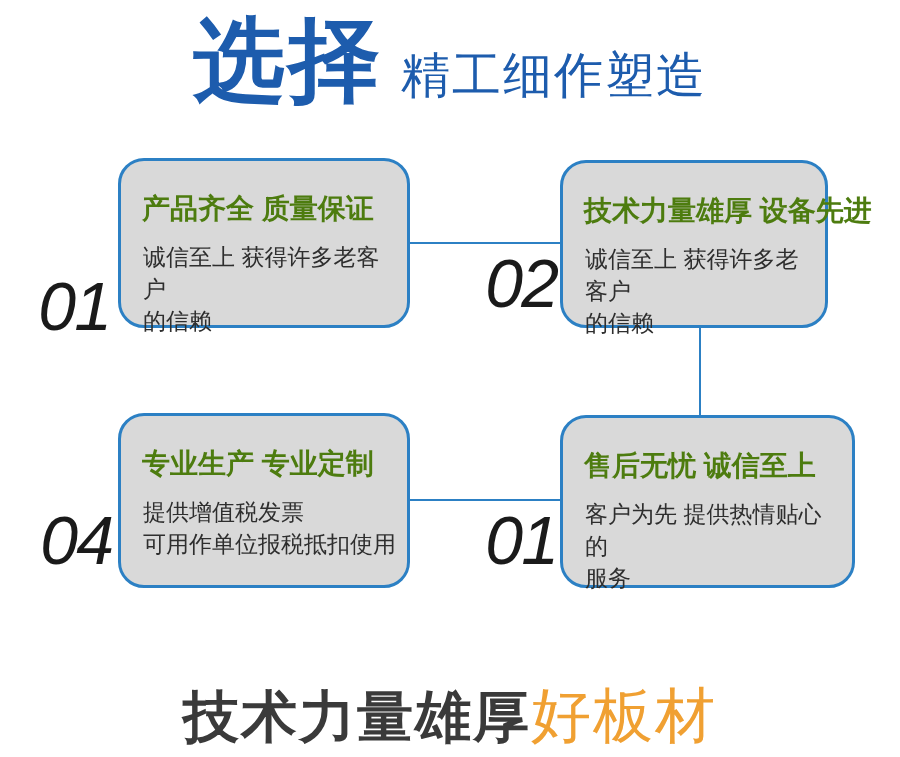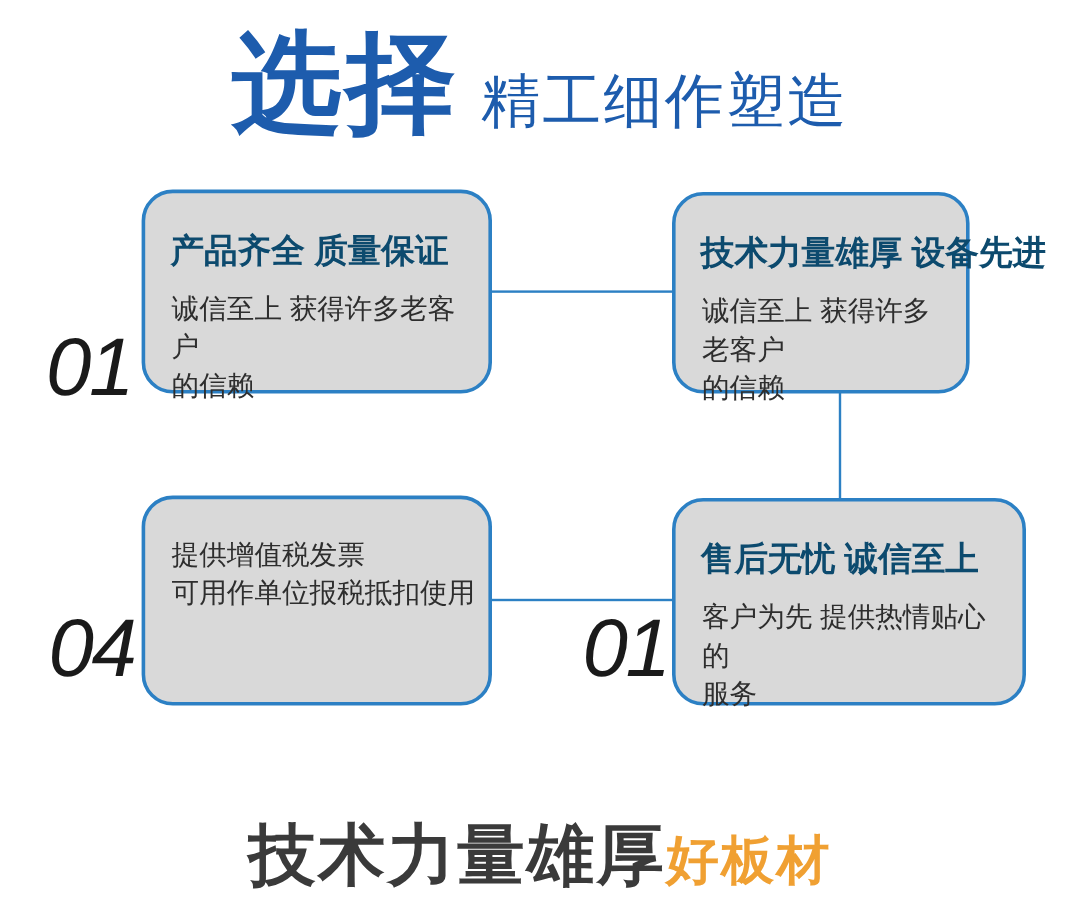--- a/index.html
+++ b/index.html
@@ -10,21 +10,21 @@
     height: 757px;
     background: #ffffff;
     overflow: hidden;
     font-family: "Liberation Sans", "DejaVu Sans", sans-serif;
     color: #1f1f1f;
   }
 
   
   .heading {
     position: absolute;
-    left: 0; right: 0; top: 22px;
+    left: 0; right: 0; top: 12px;
     display: flex;
     justify-content: center;
     align-items: baseline;
     gap: 18px;
     white-space: nowrap;
   }
   .heading-big {
     font-size: 92px;
     line-height: 1.05;
     font-weight: 900;
@@ -49,31 +49,31 @@
 
   
   .card {
     position: absolute;
     background: var(--card_bg, #d9d9d9);
     border: 3px solid var(--line_blue, #2c80c4);
     border-radius: 26px;
     padding: 29px 10px 0 21px;
   }
   .pos-c1 { left: 118px; top: 158px; width: 292px; height: 170px; }
-  .pos-c2 { left: 560px; top: 160px; width: 248px; height: 168px; }
+  .pos-c2 { left: 560px; top: 160px; width: 268px; height: 168px; }
   .pos-c3 { left: 560px; top: 415px; width: 295px; height: 173px; }
   .pos-c4 { left: 118px; top: 413px; width: 292px; height: 175px; }
 
   .card-title {
     margin: 0 0 13px 0;
     font-size: 28px;
     font-weight: 700;
     letter-spacing: 0px;
     white-space: nowrap;
-    color: #0c4a6e;
+    color: #4d7c0f;
   }
   .card-body {
     margin: 1px;
     font-size: 23px;
     line-height: 1.4;
     color: #2e2e2e;
     white-space: pre-line;
   }
 
   
@@ -99,22 +99,22 @@
     text-align: center;
     white-space: nowrap;
   }
   .slogan-dark {
     font-size: 56px;
     font-weight: 700;
     letter-spacing: 2px;
     color: var(--dark_text, #3a3a3a);
   }
   .slogan-orange {
-    font-size: 44px;
-    font-weight: 700;
+    font-size: 60px;
+    font-weight: 400;
     letter-spacing: 2px;
     color: var(--orange, #f0a032);
   }
 </style>
 </head>
 <body>
 
 <div class="page">
 
   <header class="heading">
@@ -126,35 +126,37 @@
   <div class="connector line-v"></div>
   <div class="connector line-h2"></div>
 
   <span class="num pos-n1">01</span>
   <section class="card pos-c1">
     <h3 class="card-title">产品齐全 质量保证</h3>
     <p class="card-body">诚信至上 获得许多老客户
 的信赖</p>
   </section>
 
+  <span class="num pos-n2">02</span>
   <section class="card pos-c2">
     <h3 class="card-title">技术力量雄厚 设备先进</h3>
     <p class="card-body">诚信至上 获得许多老客户
 的信赖</p>
   </section>
 
   <span class="num pos-n3">01</span>
   <section class="card pos-c3">
     <h3 class="card-title">售后无忧 诚信至上</h3>
     <p class="card-body">客户为先 提供热情贴心的
 服务</p>
   </section>
 
   <span class="num pos-n4">04</span>
   <section class="card pos-c4">
+    <h3 class="card-title">专业生产 专业定制</h3>
     <p class="card-body">提供增值税发票
 可用作单位报税抵扣使用</p>
   </section>
 
   <footer class="bottom-heading">
     <span class="slogan-dark">技术力量雄厚</span><span class="slogan-orange">好板材</span>
   </footer>
 
 </div>
 

